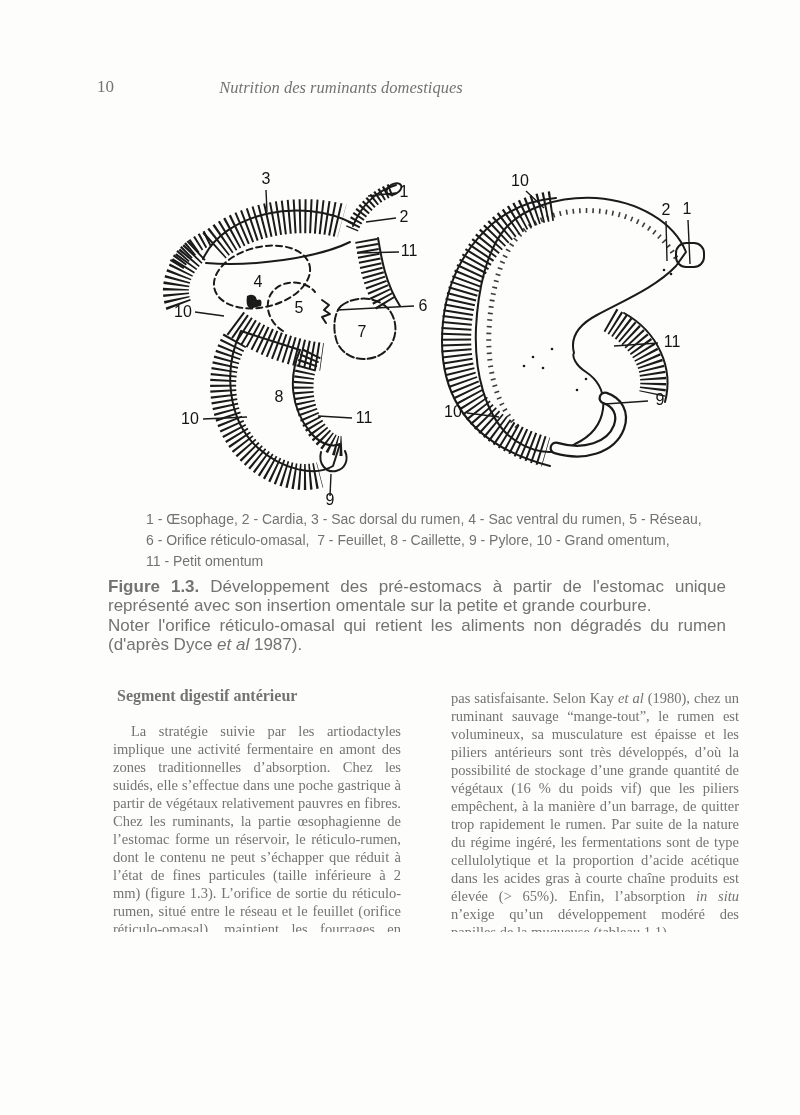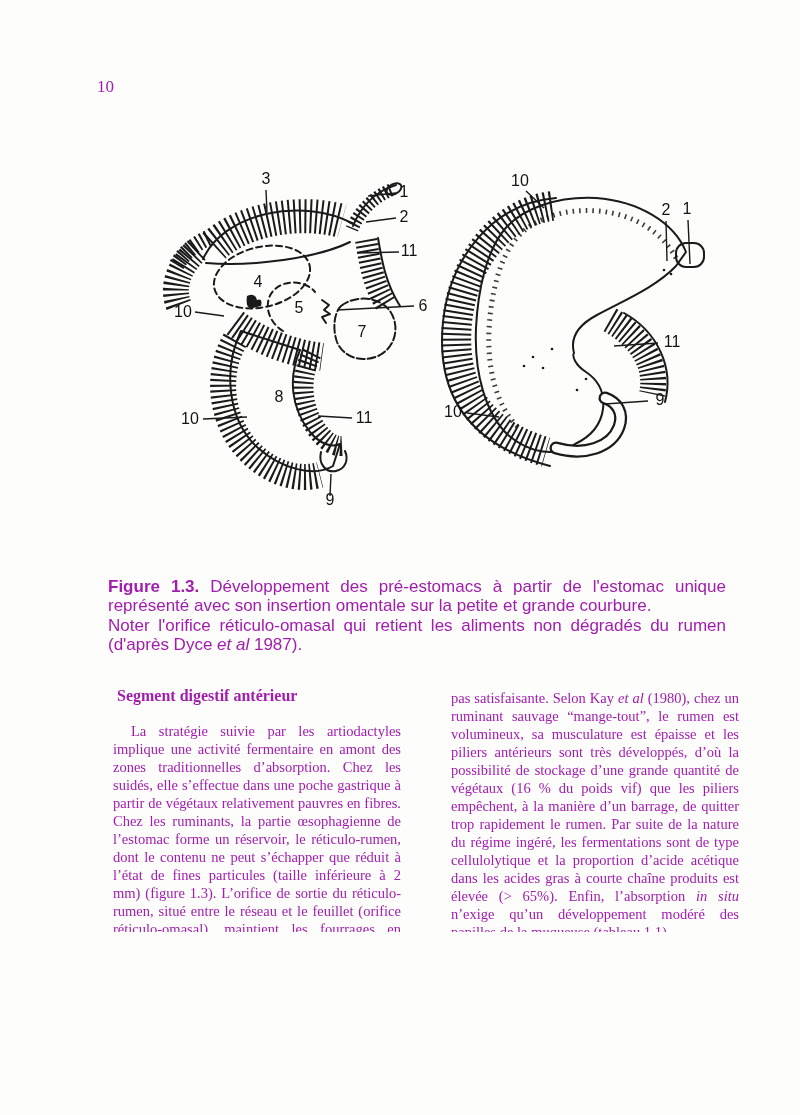--- a/index.html
+++ b/index.html
@@ -1,17 +1,17 @@
 <!DOCTYPE html>
 <html lang="fr"><head>
 <meta charset="utf-8">
 <style>
   html,body{margin:0;padding:0;background:#fdfdfc;}
   .page{position:relative;width:800px;height:932px;background:#fdfdfc;
-        font-family:"Liberation Serif",serif;color:#a21caf;overflow:hidden;}
+        font-family:"Liberation Serif",serif;color:#737373;overflow:hidden;}
 
   
   .pagenum{position:absolute;left:97px;top:77px;font-size:17px;}
   .running-title{position:absolute;left:341px;top:78px;transform:translateX(-50%);
                  font-style:italic;font-size:16.5px;white-space:nowrap;}
 
   
   svg.fig{position:absolute;left:0;top:0;}
   .ink{fill:none;stroke:#1a1a1a;stroke-width:2;stroke-linecap:round;stroke-linejoin:round;}
   .frill{fill:none;stroke:#1a1a1a;stroke-linecap:butt;}
@@ -39,20 +39,21 @@
   .col-right .p2{margin-top:5px;text-indent:18px;}
 
   .scan-mark{position:absolute;left:762px;top:1030px;width:9px;height:2px;background:#d8d8d4;}
 </style>
 </head>
 <body>
 
 <div class="page">
 
   <span class="pagenum">10</span>
+  <span class="running-title">Nutrition des ruminants domestiques</span>
 
   <svg class="fig" width="800" height="560" viewBox="0 0 800 560">
 
     <g>
 
       <path class="frill" stroke-width="26" stroke-dasharray="2 3" d="M 197 250 C 179 266, 171 287, 179 306"></path>
       <path class="frill" stroke-width="16" stroke-dasharray="2 3" d="M 208 238 C 193 245, 183 254, 176 266"></path>
 
       <path class="frill" stroke-width="28" stroke-dasharray="2 3.2" d="M 235 323 C 260 342, 292 353, 322 357"></path>
 
@@ -152,20 +153,25 @@
     <g>
       <text class="num" x="520" y="186">10</text>
       <text class="num" x="666" y="215">2</text>
       <text class="num" x="687" y="214">1</text>
       <text class="num" x="672" y="347">11</text>
       <text class="num" x="660" y="405">9</text>
       <text class="num" x="453" y="417">10</text>
     </g>
   </svg>
 
+  <div class="legend">
+    <div>1 - Œsophage, 2 - Cardia, 3 - Sac dorsal du rumen, 4 - Sac ventral du rumen, 5 - Réseau,</div>
+    <div>6 - Orifice réticulo-omasal,&nbsp; 7 - Feuillet, 8 - Caillette, 9 - Pylore, 10 - Grand omentum,</div>
+    <div>11 - Petit omentum</div>
+  </div>
 
   <div class="caption">
     <p><b>Figure 1.3.</b> Développement des pré-estomacs à partir de l'estomac unique représenté avec son insertion omentale sur la petite et grande courbure.</p>
     <p>Noter l'orifice réticulo-omasal qui retient les aliments non dégradés du rumen (d'après Dyce <i>et al</i> 1987).</p>
   </div>
 
   <div class="col col-left">
     <h2>Segment digestif antérieur</h2>
     <p>La stratégie suivie par les artiodactyles implique une activité fermentaire en amont des zones traditionnelles d’absorption. Chez les suidés, elle s’effectue dans une poche gastrique à partir de végétaux relativement pauvres en fibres. Chez les ruminants, la partie œsophagienne de l’estomac forme un réservoir, le réticulo-rumen, dont le contenu ne peut s’échapper que réduit à l’état de fines particules (taille inférieure à 2 mm) (figure 1.3). L’orifice de sortie du réticulo-rumen, situé entre le réseau et le feuillet (orifice réticulo-omasal), maintient les fourrages en fermentation anaérobie à l’intérieur du réticulo-rumen. La fermentation, accompagnée de production de gaz carbonique et de méthane, persiste tant que la réduction de la taille des particules par la mastication liée à la rumination (ou mastication mérycique) n’est</p>
   </div>

